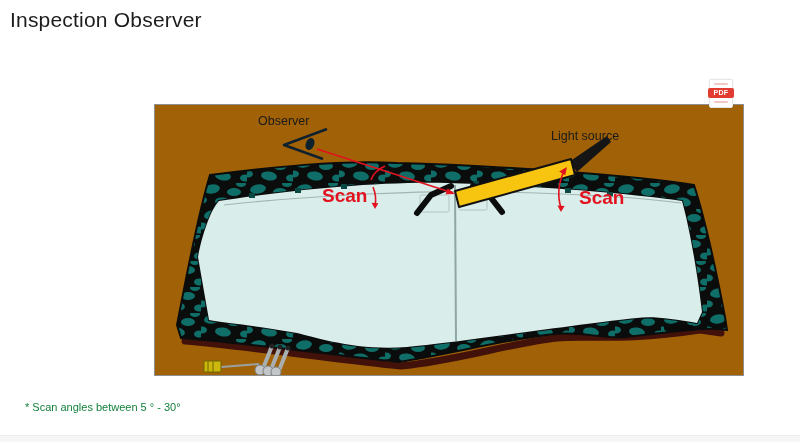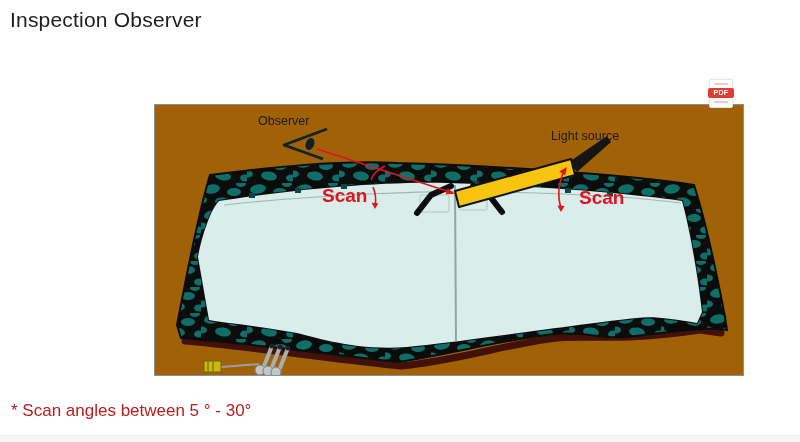--- a/index.html
+++ b/index.html
@@ -23,21 +23,21 @@
   }
   .pdf-line{position:absolute;left:4px;right:4px;height:2px;background:#f0c9c6;border-radius:1px;}
   .pdf-line.top{top:3px;}
   .pdf-line.bottom{top:21px;}
   .pdf-band{
     position:absolute;left:-2px;right:-2px;top:8px;height:10px;
     background:var(--pdf-red,#e23c32);border-radius:2px;color:#fff;
     font-size:7px;font-weight:bold;text-align:center;line-height:10px;letter-spacing:.3px;
   }
   .footnote{
-    position:absolute;left:11px;top:401px;font-size:17px;color:#b91c1c;font-weight:400;
+    position:absolute;left:25px;top:401px;font-size:11px;color:#15803d;font-weight:400;
   }
   .bottom-bar{
     position:absolute;left:0;right:0;bottom:0;height:6px;
     background:#f6f6f7;border-top:1px solid #ececee;
   }
   
   .frame-ring{fill:url(#camo);stroke:var(--frame-black,#0b0c0c);stroke-width:2;}
   .glass{fill:var(--glass,#d9edeb);stroke:none;}
   .red-stroke{stroke:var(--annotation-red,#e2131f);fill:none;}
   .red-fill{fill:var(--annotation-red,#e2131f);stroke:none;}

